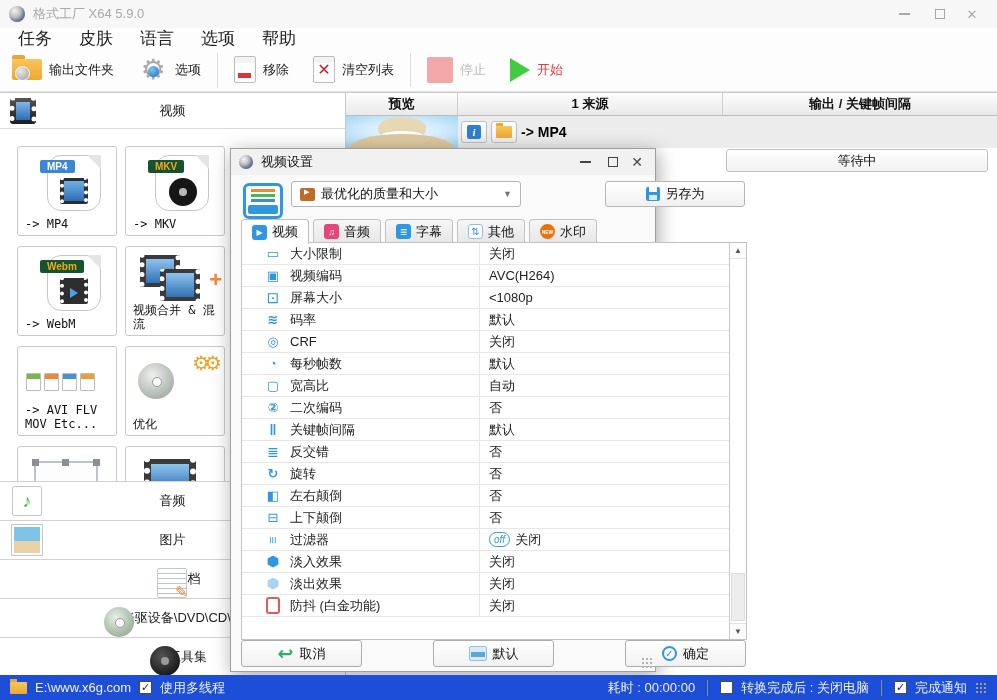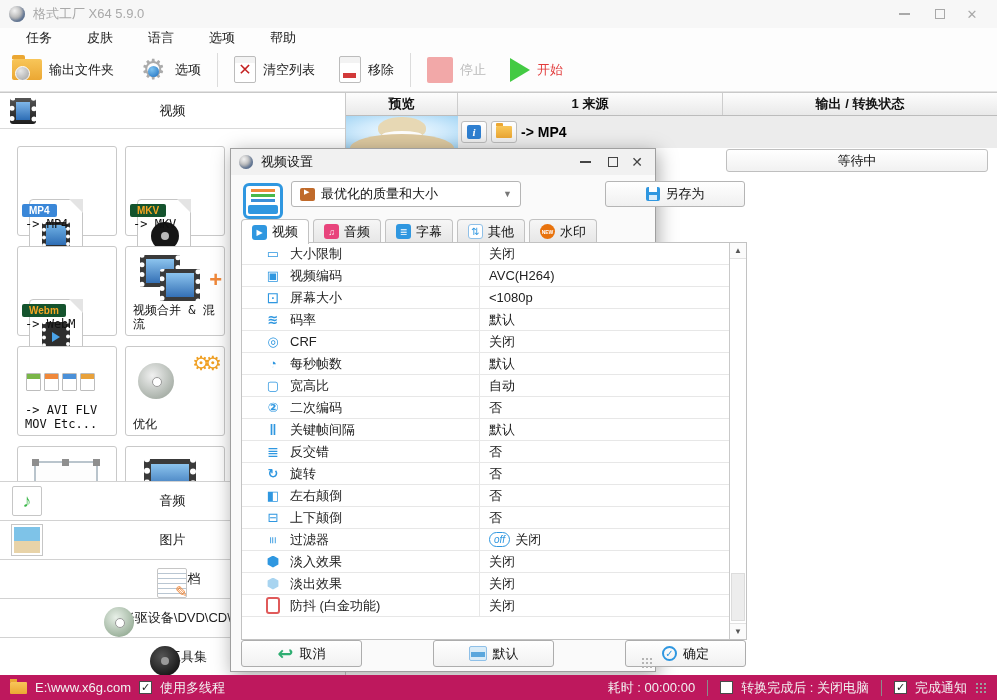--- a/index.html
+++ b/index.html
@@ -15,21 +15,21 @@
            box-shadow:inset -2px -2px 3px rgba(40,80,140,.55);}
   .apptitle{margin-left:8px;font-size:13px;color:#a9a9a9;}
   .wctrl{position:absolute;top:0;height:28px;width:34px;display:flex;align-items:center;justify-content:center;color:#a9a9a9;font-size:13px;cursor:default;}
   .wc-min{right:76px}.wc-max{right:40px}.wc-close{right:8px}
   .boxglyph{width:10px;height:10px;border:1px solid #a9a9a9;display:inline-block;}
   .minglyph{width:11px;height:2px;background:#a9a9a9;display:inline-block;}
 
   
   .menubar{position:absolute;left:0;top:28px;right:0;height:20px;background:#fdfdfd;
            display:flex;align-items:center;padding-left:18px;gap:27px;}
-  .menuitem{font-size:13px;color:#222;margin-left:8px;}
+  .menuitem{font-size:17px;color:#222;}
 
   
   .toolbar{position:absolute;left:0;top:48px;right:0;height:44px;background:#fdfdfd;
            border-bottom:1px solid #e2e2e2;display:flex;align-items:center;}
   .tbtn{display:flex;align-items:center;gap:7px;padding:0 12px;height:40px;font-size:13px;color:#222;}
   .tsep{width:1px;height:34px;background:#dcdcdc;margin:0 4px;}
   .tb-folder{width:30px;height:21px;background:linear-gradient(#f8c659,#eba733);border-radius:2px;position:relative;flex:none;}
   .tb-folder::before{content:"";position:absolute;top:-4px;left:0;width:13px;height:4px;background:#eba733;border-radius:2px 2px 0 0;}
   .tb-folder::after{content:"";position:absolute;left:3px;bottom:-1px;width:13px;height:13px;border-radius:50%;
                     background:radial-gradient(circle at 35% 30%,#e8e8e8,#9f9f9f);border:1px solid #fff;}
@@ -51,21 +51,21 @@
              border-right:1px solid #c9c9c9;border-top:1px solid #c9c9c9;}
   .cat-header{position:relative;height:36px;border-bottom:1px solid #dadada;display:flex;align-items:center;justify-content:center;}
   .cat-header .label{font-size:13px;color:#222;}
   .film-ic{position:absolute;left:10px;top:5px;width:26px;height:26px;background:linear-gradient(#555,#1d1d1d);border-radius:3px;
            border-left:5px dotted #fff;border-right:5px dotted #fff;}
   .film-ic::after{content:"";position:absolute;inset:4px 1px;background:linear-gradient(#7fb6e8,#2d6db5);}
   .tiles{position:absolute;left:0;top:36px;right:0;height:352px;overflow:hidden;}
   .tile{position:absolute;width:100px;height:90px;background:#fff;border:1px solid #c9c9c9;border-radius:3px;}
   .tile .tlabel{position:absolute;left:7px;bottom:4px;font-family:"DejaVu Sans Mono","Liberation Mono",monospace;
                 font-size:12px;color:#111;line-height:14px;white-space:pre-line;}
-  .fpage{position:absolute;left:11px;top:8px;width:54px;height:56px;background:#fff;border:1px solid #c6c6c6;border-radius:4px;margin-top:44px;}
+  .fpage{position:absolute;left:29px;top:8px;width:54px;height:56px;background:#fff;border:1px solid #c6c6c6;border-radius:14px;}
   .fpage::after{content:"";position:absolute;right:-1px;top:-1px;border:7px solid #e4e4e4;border-left-color:transparent;border-bottom-color:transparent;}
   .ribbon{position:absolute;top:4px;left:-8px;padding:1px 7px;font-size:10px;font-weight:bold;color:#fff;border-radius:2px;z-index:2;}
   .ribbon.blue{background:#3a87d8;}
   .ribbon.gray{background:#14532d;color:#f6a623;}
   .filmclip{position:absolute;left:12px;top:22px;width:28px;height:26px;background:#2e2e2e;border-radius:2px;
             border-left:4px dotted #fff;border-right:4px dotted #fff;}
   .filmclip::after{content:"";position:absolute;inset:3px 0;background:linear-gradient(#6fb0e4,#2d6db5);}
   .filmclip.play::after{background:#2e2e2e;}
   .playtri{position:absolute;left:8px;top:8px;width:0;height:0;border-left:8px solid #4aa3e8;
            border-top:5px solid transparent;border-bottom:5px solid transparent;z-index:2;}
@@ -210,21 +210,21 @@
   .b-cancel{left:10px}.b-default{left:202px}.b-ok{left:394px}
   .ic-cancel{color:#2fae72;font-size:19px;font-weight:bold;line-height:16px;}
   .ic-default{width:18px;height:15px;background:#d9ecf8;border:1px solid #8fc0e8;border-radius:2px;position:relative;flex:none;}
   .ic-default::after{content:"";position:absolute;left:1px;right:1px;top:5px;height:5px;background:#5aa7dd;}
   .ic-ok{width:15px;height:15px;border:2px solid #2f97e0;border-radius:50%;color:#2f97e0;font-size:10px;font-weight:bold;
          display:inline-flex;align-items:center;justify-content:center;flex:none;}
   .grip{position:absolute;right:2px;bottom:2px;width:12px;height:12px;
         background-image:radial-gradient(#b5b5b5 1px,transparent 1.2px);background-size:4px 4px;}
 
   
-  .statusbar{position:absolute;left:0;right:0;bottom:0;height:25px;background:#be185d;color:#f2f2f2;
+  .statusbar{position:absolute;left:0;right:0;bottom:0;height:25px;background:#1d4ed8;color:#f2f2f2;
              display:flex;align-items:center;font-size:13px;padding:0 10px;gap:8px;}
   .sb-folder{width:17px;height:12px;background:linear-gradient(#f8c659,#eba733);border-radius:1px;position:relative;flex:none;}
   .sb-folder::before{content:"";position:absolute;top:-3px;left:0;width:7px;height:3px;background:#eba733;}
   .cb{width:13px;height:13px;background:#fff;border:1px solid #4a4a4a;display:inline-flex;align-items:center;justify-content:center;
       color:#222;font-size:11px;font-weight:bold;flex:none;}
   .sb-sep{width:1px;height:16px;background:#8b8b8b;margin:0 4px;}
   .sb-right{margin-left:auto;display:flex;align-items:center;gap:8px;}
   .sb-grip{width:12px;height:12px;background-image:radial-gradient(#9d9d9d 1px,transparent 1.2px);background-size:4px 4px;}
 </style>
 </head>
@@ -258,26 +258,26 @@
       <span>输出文件夹</span>
     </div>
     <div class="tbtn">
       <span class="tb-gear">
           <span class="dot"></span>
         </span>
       <span>选项</span>
     </div>
     <span class="tsep"></span>
     <div class="tbtn">
+      <span class="tb-doc remove"></span>
+      <span>移除</span>
+    </div>
+    <div class="tbtn">
       <span class="tb-doc clear"></span>
       <span>清空列表</span>
-    </div>
-    <div class="tbtn">
-      <span class="tb-doc remove"></span>
-      <span>移除</span>
     </div>
     <span class="tsep"></span>
     <div class="tbtn">
       <span class="tb-stop"></span>
       <span class="lbl-disabled">停止</span>
     </div>
     <div class="tbtn">
       <span class="tb-start"></span>
       <span class="lbl-start">开始</span>
     </div>
@@ -364,21 +364,21 @@
         <span class="aicon ai-reel"></span>
         <span class="label">工具集</span>
       </div>
     </div>
   </div>
 
   <div class="rightpanel">
     <div class="lheader">
       <span class="hcell hc1">预览</span>
       <span class="hcell hc2">1 来源</span>
-      <span class="hcell hc3">输出 / 转换状态</span>
+      <span class="hcell hc3">输出 / 关键帧间隔</span>
     </div>
     <div class="filerow">
       <span class="thumb">
         <span class="hat-crown"></span>
           <span class="hat-band"></span>
           <span class="hat-brim"></span>
       </span>
       <span class="srccell">
         <span class="minibtn">
             <span class="info-ic">i</span>

